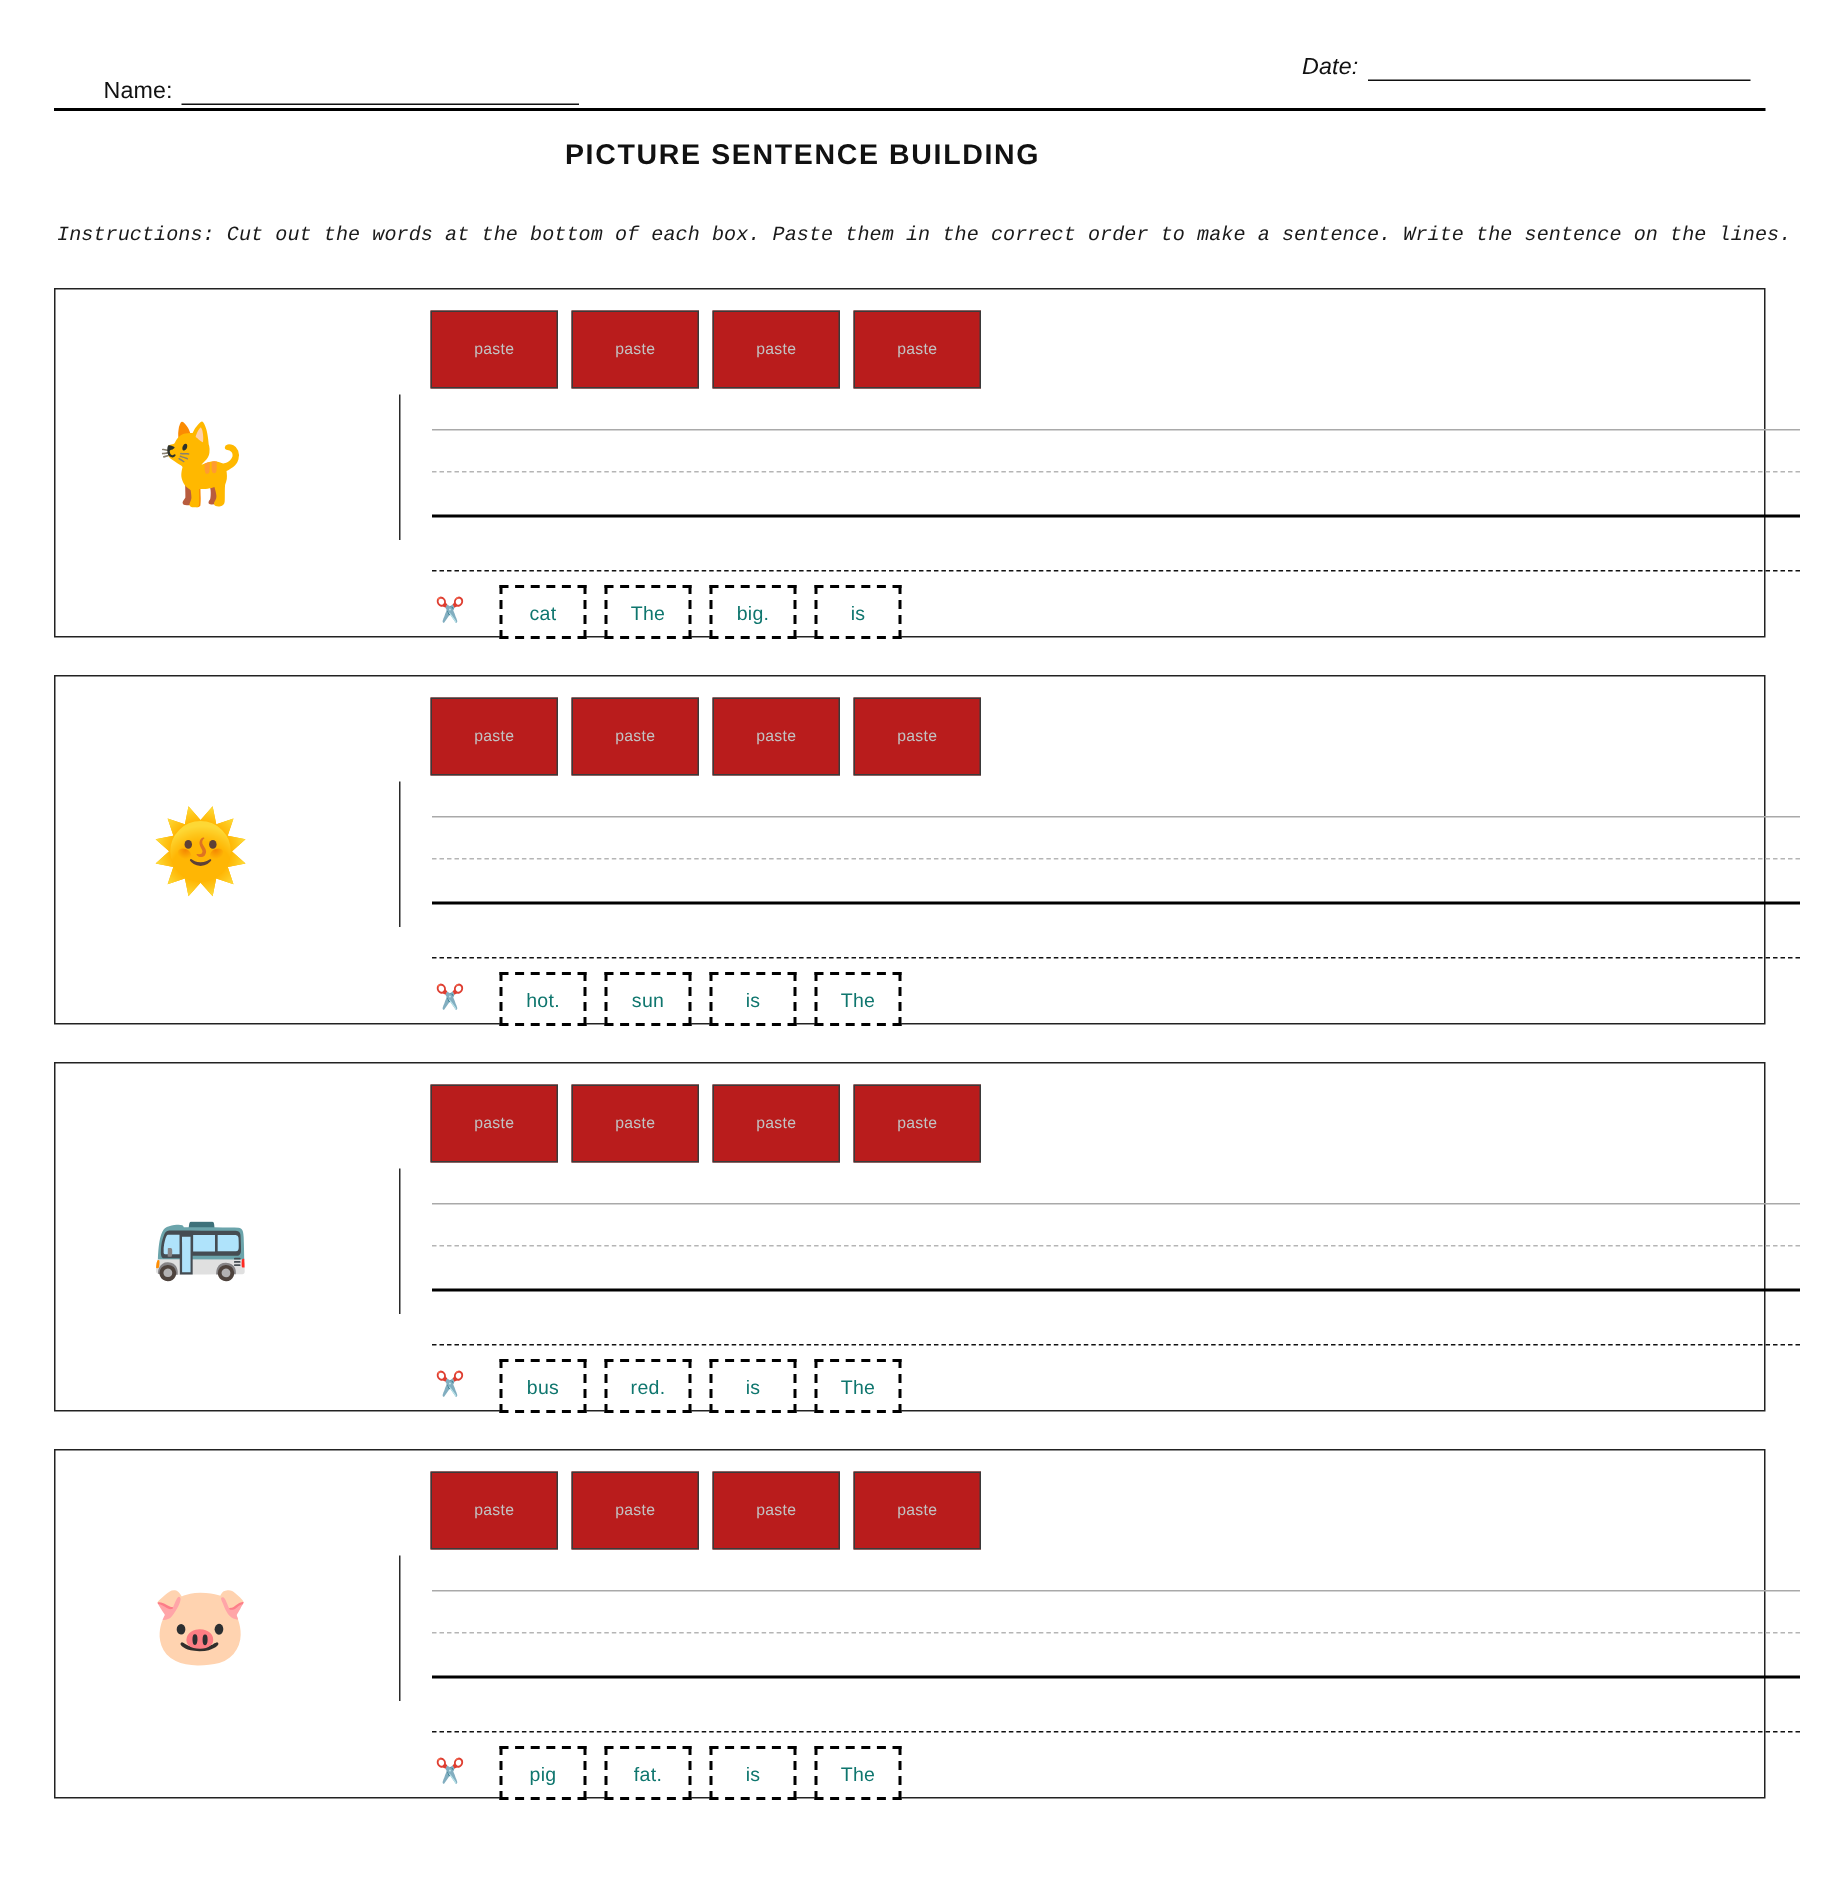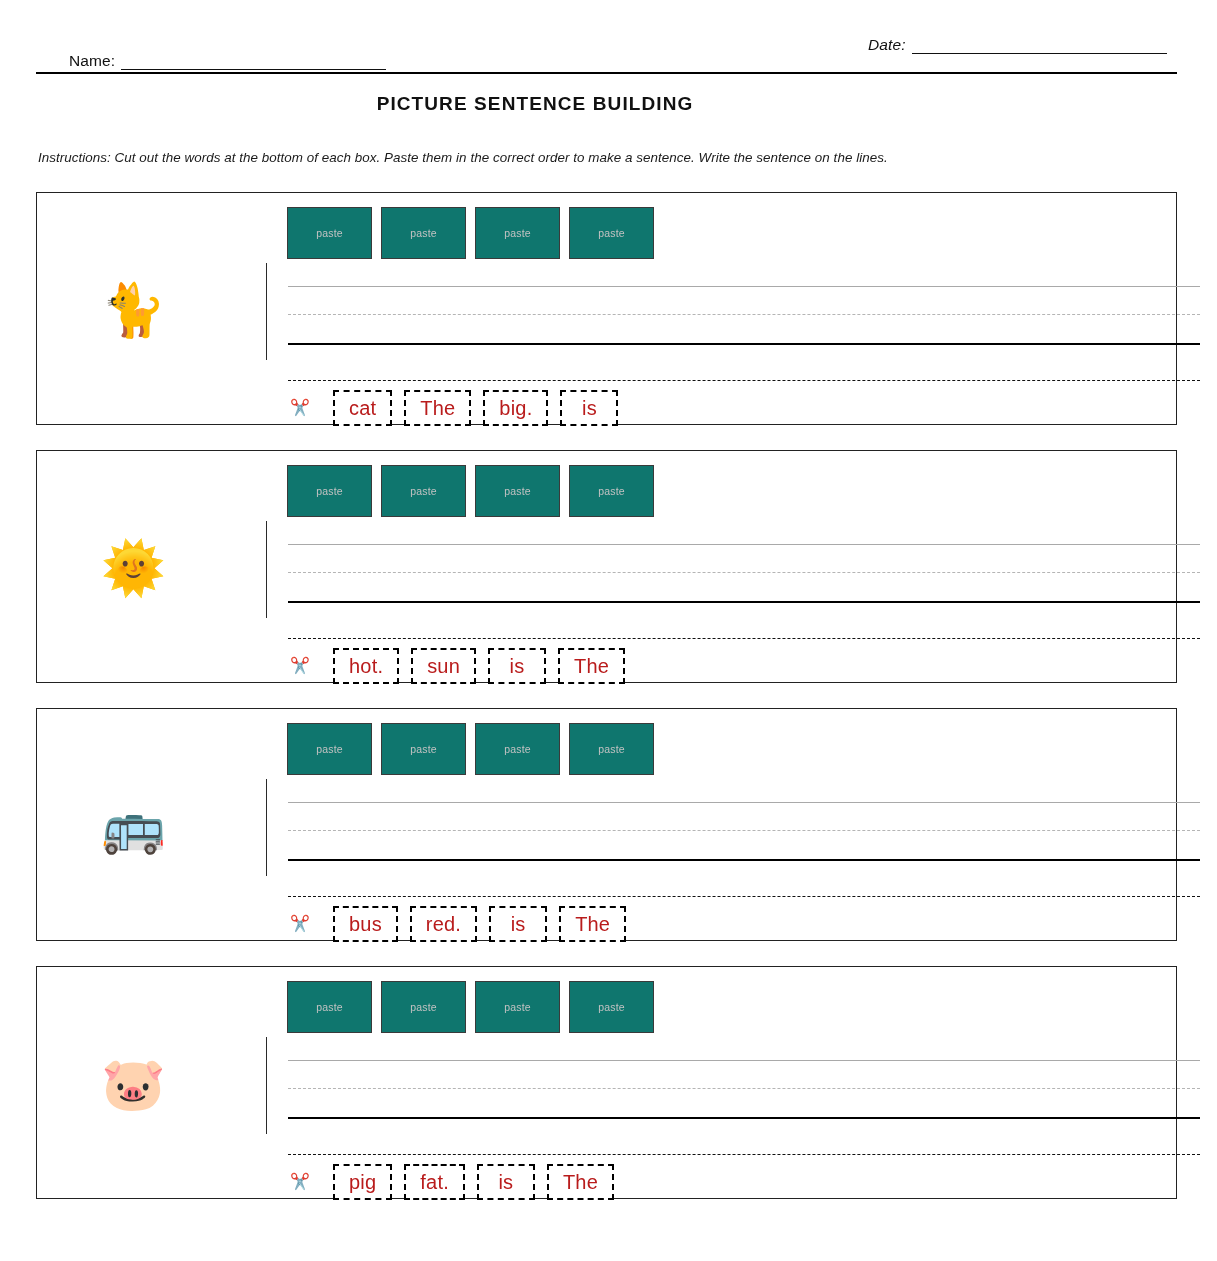--- a/index.html
+++ b/index.html
@@ -71,20 +71,21 @@
   .instructions {
     position: absolute;
     left: 38px;
     top: 150px;
     width: 1120px;
     font-size: 13.4px;
     font-style: italic;
     color: #1a1a1a;
     letter-spacing: .05px;
     white-space: nowrap;
+    font-family: Liberation Mono, monospace;
   }
 
   
   .exercise {
     position: absolute;
     left: 36px;
     width: 1141px;
     height: 233px;
     border: 1.4px solid #222;
     background: #fff;
@@ -126,21 +127,21 @@
     position: absolute;
     left: 250px;
     top: 14px;
     display: flex;
     gap: 9px;
   }
   .paste-box {
     width: 85px;
     height: 52px;
     border: 1.6px solid #3a3a3a;
-    background: #0f766e;
+    background: #b91c1c;
     display: flex;
     align-items: center;
     justify-content: center;
   }
   .paste-text {
     font-size: 10.5px;
     color: #c2c2c2;
     letter-spacing: .2px;
   }
 
@@ -203,22 +204,22 @@
   }
   .word-chip {
     min-width: 58px;
     height: 36px;
     padding: 0 14px;
     border: 2.2px dashed #000;
     background: #fff;
     display: flex;
     align-items: center;
     justify-content: center;
-    font-size: 20px;
-    color: #b91c1c;
+    font-size: 13px;
+    color: #0f766e;
     letter-spacing: .2px;
     white-space: nowrap;
   }
 </style>
 </head>
 <body>
 
 <div class="page">
 
   <div class="header-row">

